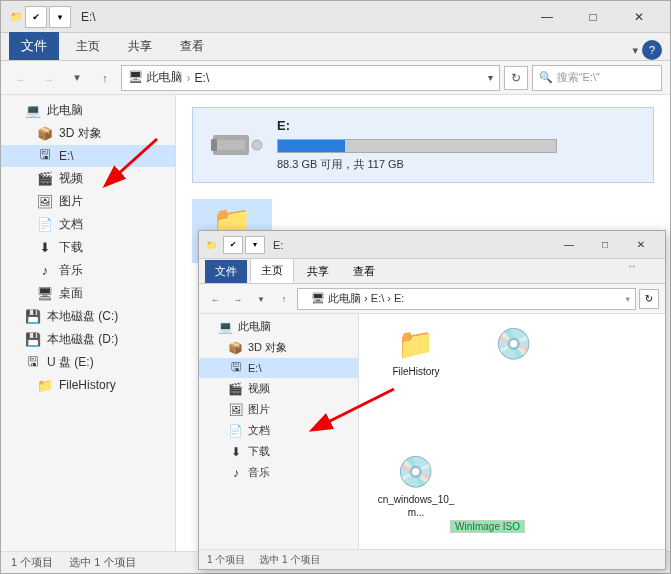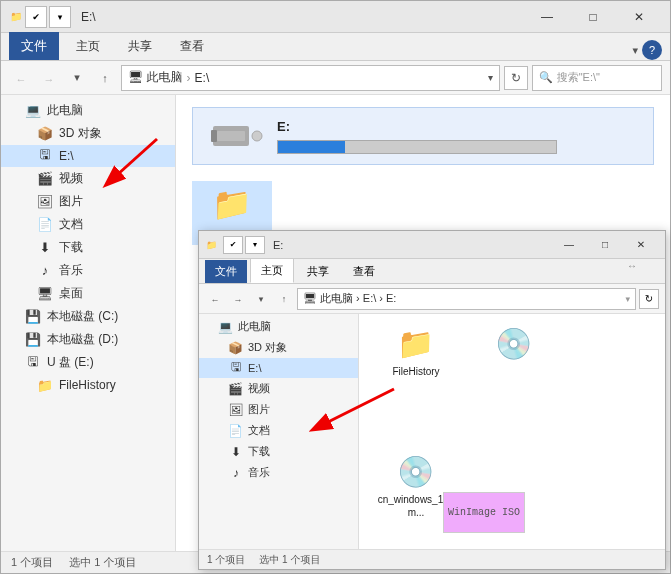--- a/index.html
+++ b/index.html
@@ -665,20 +665,21 @@
             <rect x="4" y="12" width="6" height="12" rx="1" fill="#888"></rect>
             <circle cx="50" cy="18" r="5" fill="#ccc" stroke="#aaa" stroke-width="1"></circle>
             <rect x="10" y="13" width="28" height="10" rx="1" fill="#bbb"></rect>
           </svg>
         </div>
         <div class="drive-info">
           <div class="drive-name">E:</div>
           <div class="drive-bar-bg">
             <div class="drive-bar-fill" style="width:24%;"></div>
           </div>
+          <div class="drive-size-text">88.3 GB 可用，共 117 GB</div>
         </div>
       </div>
 
       <div class="content-items">
         <div class="file-item selected">
           <span class="file-icon folder-yellow">📁</span>
           <span class="file-name">FileHistory</span>
         </div>
       </div>
 
@@ -727,21 +728,21 @@
     <div class="inner-ribbon-tab">共享</div>
     <div class="inner-ribbon-tab">查看</div>
   </div>
 
   <div class="inner-address-bar">
     <div class="inner-nav-btn">←</div>
     <div class="inner-nav-btn">→</div>
     <div class="inner-nav-btn">▾</div>
     <div class="inner-nav-btn">↑</div>
     <div class="inner-address-box">
-      <span style="font-size:11px;">🖥 此电脑 › E:\ › E:</span>
+      <span style="font-size:11px;margin-left:8px;">🖥 此电脑 › E:\ › E:</span>
       <span style="margin-left:auto;font-size:9px;color:#999;">▾</span>
     </div>
     <div class="inner-refresh-btn">↻</div>
   </div>
 
   <div class="inner-main">
 
     <div class="inner-sidebar">
       <div class="inner-sidebar-item indent1">
         <span class="inner-sidebar-icon">💻</span>
@@ -778,21 +779,21 @@
     </div>
 
     <div class="inner-content">
       <div class="inner-file-item">
         <span class="inner-file-icon">📁</span>
         <span class="inner-file-name">FileHistory</span>
       </div>
       <div class="inner-file-item">
         <span class="inner-file-icon iso-icon">💿</span>
       </div>
-      <div style="position:absolute;bottom:36px;right:140px;font-size:10px;color:#555;background:#f0abfc;border:1px solid #ccc;padding:14px 4px;font-family:Liberation Mono, monospace;">WinImage ISO</div>
+      <div style="position:absolute;bottom:36px;right:140px;font-size:10px;color:#555;background:#86efac;border:1px solid #ccc;padding:0 4px;">WinImage ISO</div>
       <div class="inner-file-item" style="margin-top:60px;">
         <span class="inner-file-icon iso-icon">💿</span>
         <span class="inner-file-name">cn_windows_10_m...</span>
       </div>
     </div>
   </div>
 
   <div class="inner-status-bar">
     <span>1 个项目</span>
     <span>选中 1 个项目</span>

